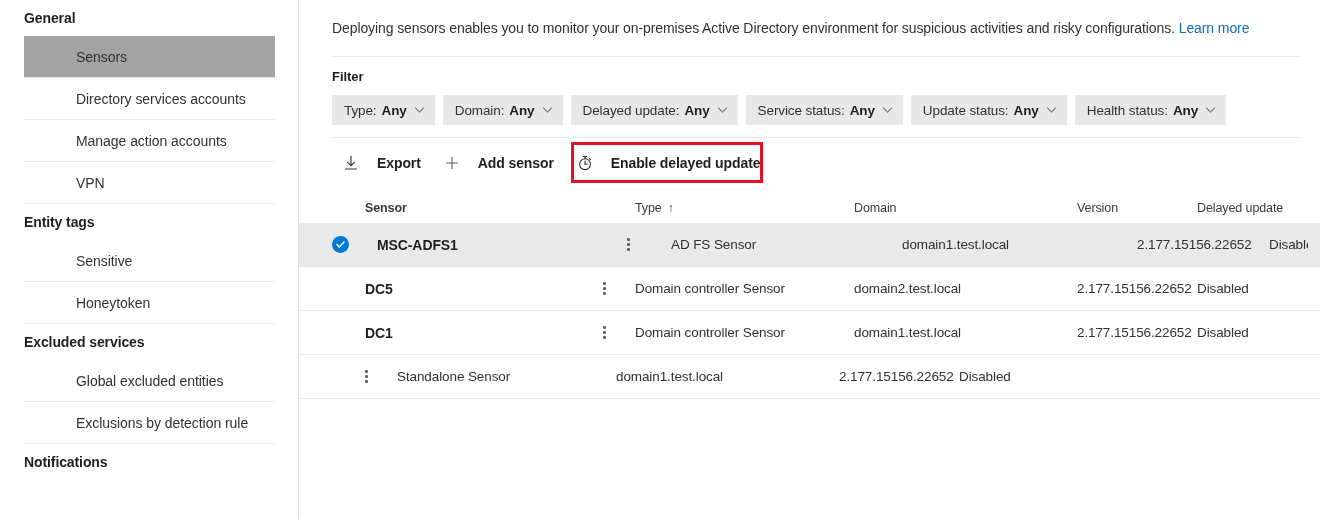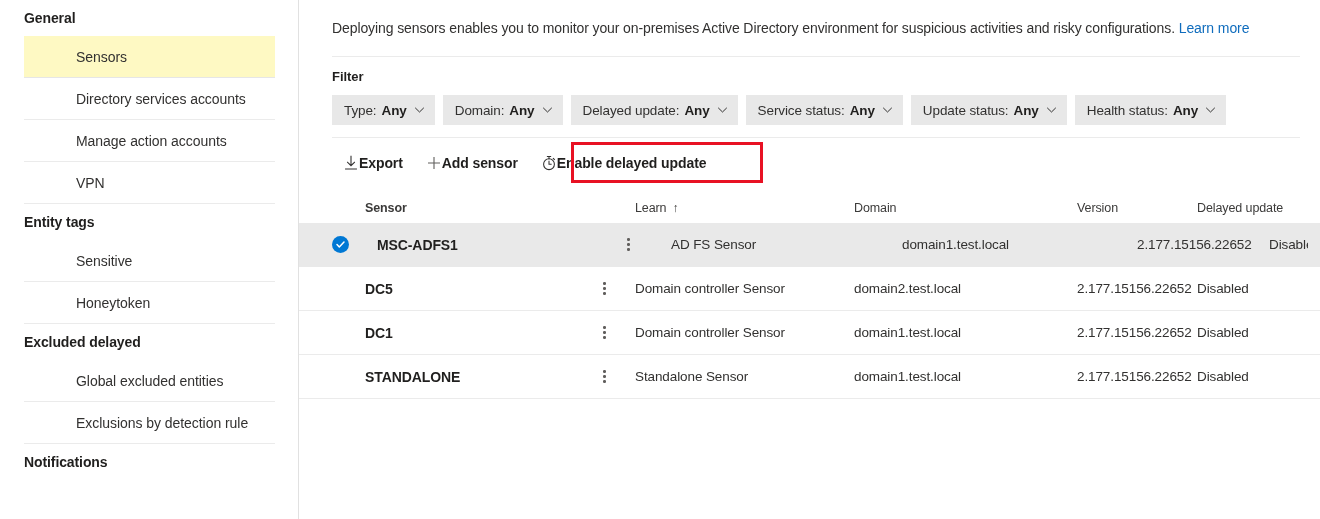--- a/index.html
+++ b/index.html
@@ -38,21 +38,21 @@
     padding-left: 52px;
     font-size: 14px;
     color: #323130;
     width: 251px;
     margin-left: 24px;
     border-bottom: 1px solid #ebebeb;
     cursor: pointer;
     letter-spacing: -0.05px;
   }
   .nav-item.selected {
-    background: #fef9c3;
+    background: #a3a3a3;
     border-bottom: 1px solid #e6e6e6;
     margin-left: 24px;
     width: 251px;
   }
 
   
   .main {
     flex: 1;
     height: 519px;
     position: relative;
@@ -121,21 +121,21 @@
   .cmdbar {
     display: flex;
     align-items: center;
     padding: 9px 0 0 33px;
     gap: 0;
     position: relative;
   }
   .cmd {
     display: inline-flex;
     align-items: center;
-    gap: 0;
+    gap: 18px;
     height: 32px;
     padding: 0 12px 0 11px;
     font-size: 14px;
     color: #201f1e;
     cursor: pointer;
     white-space: nowrap;
     letter-spacing: -0.1px;
     font-weight: 600;
   }
   .cmd .ci { display: inline-flex; width: 16px; height: 16px; align-items: center; justify-content: center; }
@@ -220,21 +220,21 @@
       <div class="nav-item">
         <span>VPN</span>
       </div>
       <div class="nav-group-title">Entity tags</div>
       <div class="nav-item">
         <span>Sensitive</span>
       </div>
       <div class="nav-item">
         <span>Honeytoken</span>
       </div>
-      <div class="nav-group-title">Excluded delayed</div>
+      <div class="nav-group-title">Excluded services</div>
       <div class="nav-item">
         <span>Global excluded entities</span>
       </div>
       <div class="nav-item">
         <span>Exclusions by detection rule</span>
       </div>
       <div class="nav-group-title">Notifications</div>
     </nav>
 
   <section class="main">
@@ -334,21 +334,21 @@
           <span>Enable delayed update</span>
         </div>
         <div class="cmd-highlight" style="border-color: rgb(232, 17, 35);"></div>
     </div>
 
     <div class="table" id="table">
         <div class="trow thead">
           <div class="cell c-check"></div>
           <div class="cell c-sensor"><span>Sensor</span></div>
           <div class="cell c-dots"></div>
-          <div class="cell c-type"><span>Learn</span><span class="sort-arrow">↑</span></div>
+          <div class="cell c-type"><span>Type</span><span class="sort-arrow">↑</span></div>
           <div class="cell c-domain"><span>Domain</span></div>
           <div class="cell c-version"><span>Version</span></div>
           <div class="cell c-delayed"><span>Delayed update</span></div>
         </div>
         <div class="trow selected">
           <div class="cell c-check">
             <span class="checkmark">
               <svg width="11" height="11" viewBox="0 0 11 11">
                 <path d="M2 5.6l2.3 2.4 4.7-4.9" stroke="#ffffff" stroke-width="1.5" fill="none" stroke-linecap="round" stroke-linejoin="round"></path>
               </svg>
@@ -392,21 +392,20 @@
               <i></i>
             </span>
           </div>
           <div class="cell c-type">Domain controller Sensor</div>
           <div class="cell c-domain">domain1.test.local</div>
           <div class="cell c-version">2.177.15156.22652</div>
           <div class="cell c-delayed">Disabled</div>
         </div>
         <div class="trow">
           <div class="cell c-check"></div>
-          <div class="cell c-sensor">STANDALONE</div>
           <div class="cell c-dots">
             <span class="dots">
               <i></i>
               <i></i>
               <i></i>
             </span>
           </div>
           <div class="cell c-type">Standalone Sensor</div>
           <div class="cell c-domain">domain1.test.local</div>
           <div class="cell c-version">2.177.15156.22652</div>

